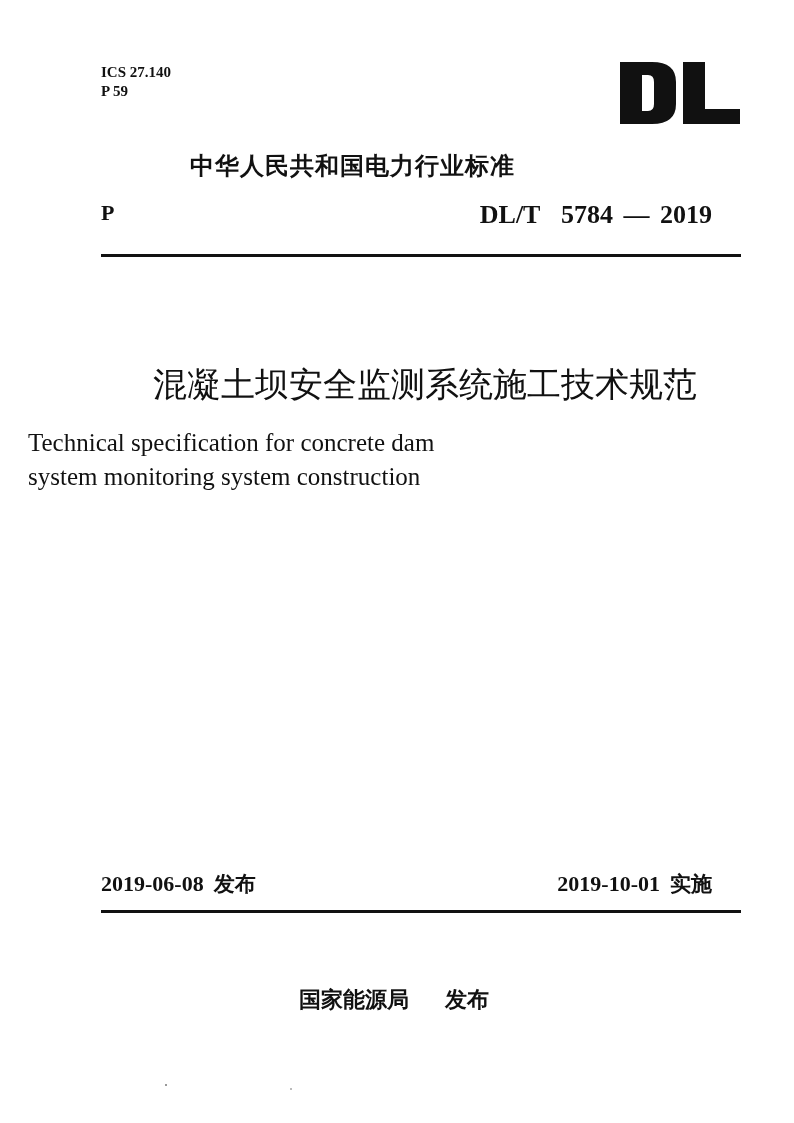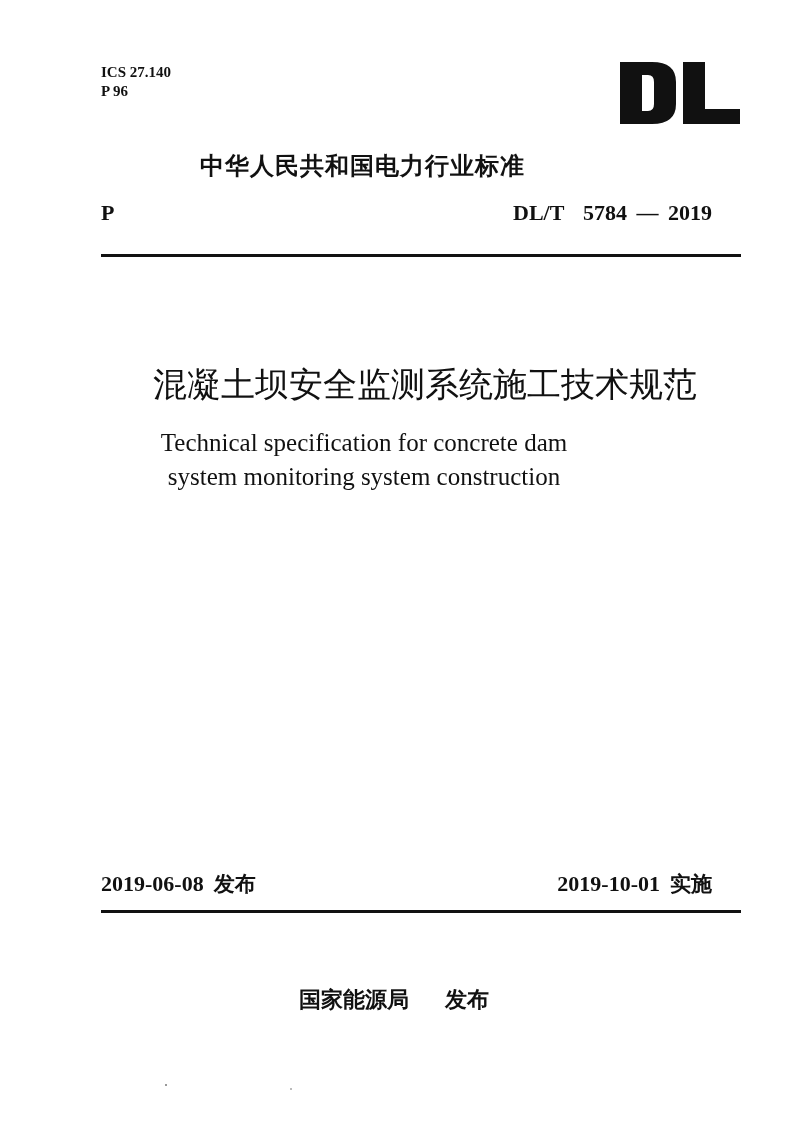--- a/index.html
+++ b/index.html
@@ -5,41 +5,41 @@
   html, body { margin: 0; padding: 0; background: #ffffff; }
   body { width: 794px; height: 1123px; position: relative; overflow: hidden; color: #111; }
   .abs { position: absolute; margin-left: 28px; }
   .serif-b { font-family: "Liberation Serif", "DejaVu Serif", serif; font-weight: bold; }
   .serif { font-family: "Liberation Serif", "DejaVu Serif", serif; }
   .sans-b { font-family: "DejaVu Sans", "Liberation Sans", sans-serif; font-weight: bold; }
   .sans { font-family: "DejaVu Sans", "Liberation Sans", sans-serif; }
 
   #ics { left: 73px; top: 63px; font-size: 15px; line-height: 19px; }
   #logo { left: 590px; top: 62px; width: 122px; height: 62px; }
-  #org { left: 12px; width: 645px; top: 150px; text-align: center; font-size: 24px; letter-spacing: 1px; }
+  #org { left: 2px; width: 645px; top: 150px; text-align: center; font-size: 24px; letter-spacing: 1px; }
   #catP { left: 73px; top: 200px; font-size: 22px; }
-  #stdno { right: 82px; top: 200px; font-size: 22px; word-spacing: 4px; }
+  #stdno { right: 82px; top: 200px; font-size: 26px; word-spacing: 4px; }
   .rule { left: 73px; width: 640px; height: 3px; background: #111; }
   #rule1 { top: 254px; }
   #rule2 { top: 910px; }
   #title-cn { left: 0; width: 794px; top: 362px; text-align: center; font-size: 34px; letter-spacing: 0px; font-weight: normal; }
-  #title-en { left: 0; width: 672px; top: 426px; text-align: center; font-size: 25px; line-height: 34px; }
+  #title-en { left: 0; width: 672px; top: 426px; font-size: 25px; line-height: 34px; }
   #issue { left: 73px; top: 870px; font-size: 22px; }
   #impl { right: 82px; top: 870px; font-size: 22px; }
   .cnsuffix { font-family: "DejaVu Sans", "Liberation Sans", sans-serif; font-weight: bold; margin-left: 10px; font-size: 21px; }
   #publisher { left: 0; width: 732px; top: 985px; text-align: center; font-size: 22px; }
   #publisher .gap { display: inline-block; width: 36px; }
   .speck { width: 2px; height: 2px; background: #999; }
 </style>
 </head>
 <body>
 
 <div id="ics" class="abs serif-b">
   <div>ICS 27.140</div>
-  <div>P 96</div>
+  <div>P 59</div>
 </div>
 
 <div id="logo" class="abs">
   <svg width="122" height="62" viewBox="0 0 122 62">
     <path d="M2 0 H34 Q58 0 58 20 V42 Q58 62 34 62 H2 Z M24 13 V49 H30 Q36 49 36 42 V20 Q36 13 30 13 Z" fill="#111" fill-rule="evenodd"></path>
     <path d="M65 0 H87 V47 H122 V62 H65 Z" fill="#111"></path>
   </svg>
 </div>
 
 <div id="org" class="abs sans-b">中华人民共和国电力行业标准</div>

